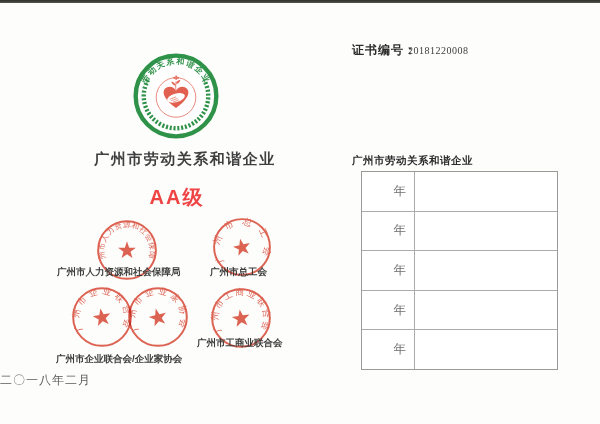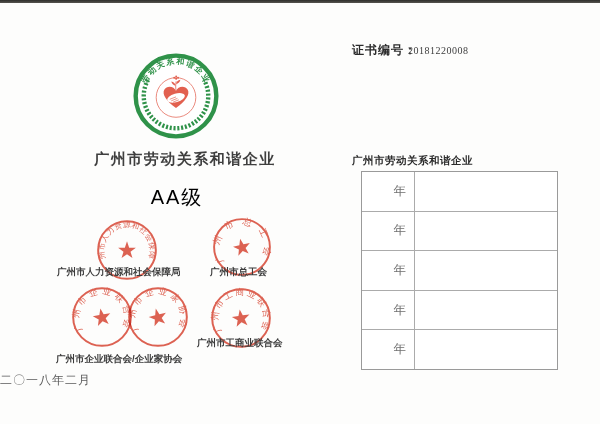--- a/index.html
+++ b/index.html
@@ -11,21 +11,21 @@
   .scan-edge { position:absolute; left:0; top:0; width:600px; height:3px;
     background:linear-gradient(to bottom,#2e2e2c,#56544f); }
 
   
   .emblem { position:absolute; left:132px; top:52px; width:88px; height:88px; }
   .emblem svg { width:100%; height:100%; display:block; }
 
   .title-1 { position:absolute; left:0; top:150px; width:354px; text-align:center;
     font-size:15px; font-weight:700; letter-spacing:1.5px; color:#3f3f3f; white-space:nowrap;margin-left:8px; }
   .title-2 { position:absolute; left:0; top:184px; width:354px; text-align:center;
-    font-size:20px; font-weight:400; letter-spacing:2px; color:#000000; }
+    font-size:20px; font-weight:700; letter-spacing:2px; color:#ef4444; }
 
   .seal { position:absolute; mix-blend-mode:multiply; opacity:.95; }
   .seal svg { width:100%; height:100%; display:block; }
   .seal-1 { left:96px;  top:219px; width:62px; height:62px; }
   .seal-2 { left:212px; top:217px; width:60px; height:60px; }
   .seal-3 { left:71px;  top:286px; width:62px; height:62px; }
   .seal-4 { left:127px; top:286px; width:62px; height:62px; }
   .seal-5 { left:210px; top:287px; width:62px; height:62px; }
 
   .seal-caption { position:absolute; font-weight:700; font-size:9.5px; color:#3b3b3b;

